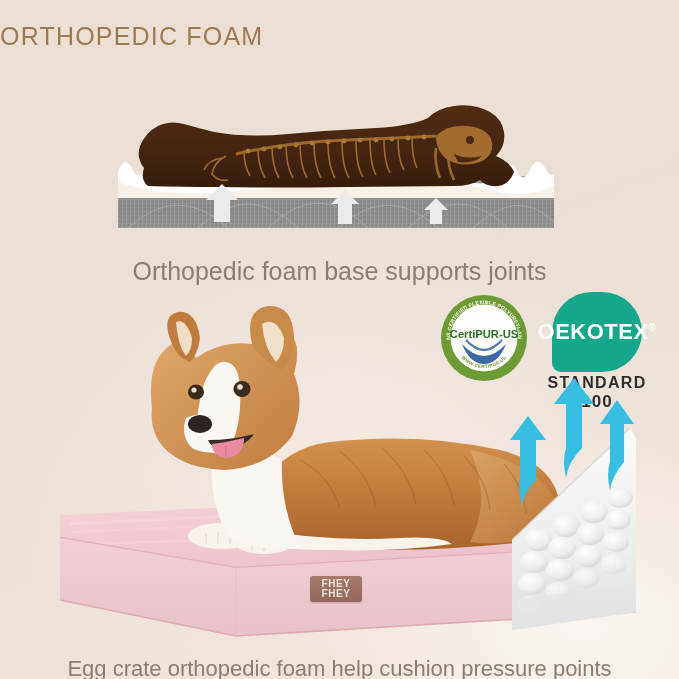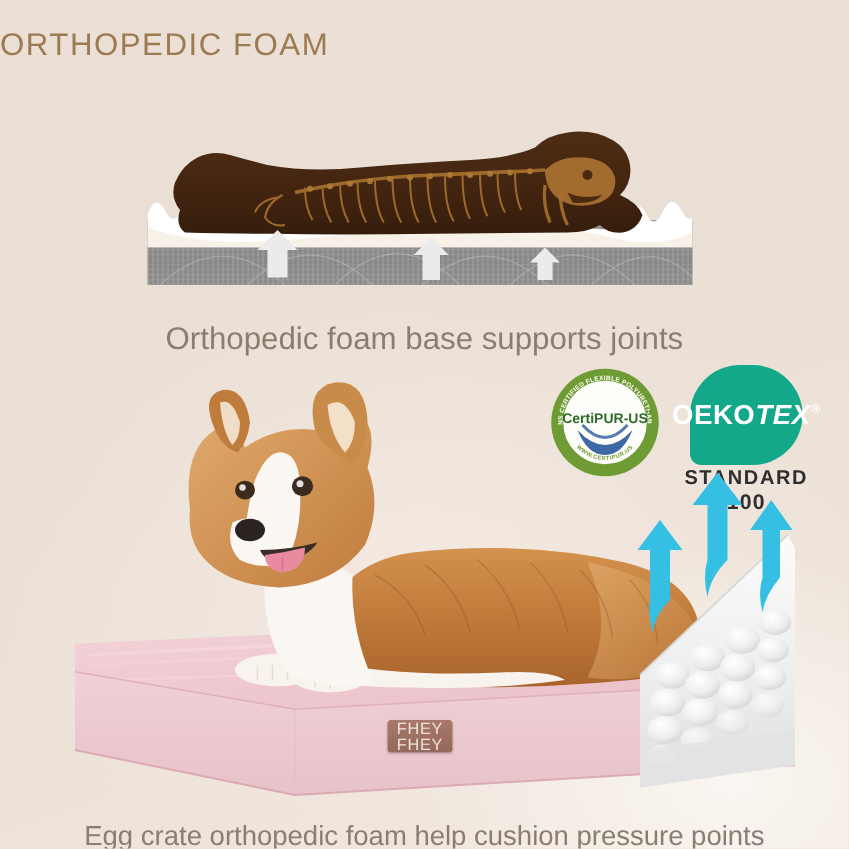--- a/index.html
+++ b/index.html
@@ -55,41 +55,41 @@
     position:absolute;left:552px;top:292px;width:90px;height:92px;
   }
   .oeko-drop{
     position:absolute;left:0;top:0;width:90px;height:80px;
     background:#14a88a;
     border-radius:44px 44px 44px 10px;
     display:flex;flex-direction:row;align-items:center;justify-content:center;
     color:#ffffff;line-height:1.02;
   }
   .oeko-drop .l1{font-size:22px;font-weight:700;letter-spacing:.5px;}
-  .oeko-drop .l2{font-size:22px;font-weight:700;letter-spacing:.5px;font-style:italic;}
+  .oeko-drop .l2{font-size:22px;font-weight:700;letter-spacing:.5px;}
   .oeko-drop .reg{font-size:10px;vertical-align:super;font-weight:700;}
   .oeko-std{
     position:absolute;left:-18px;top:82px;width:126px;text-align:center;
     color:#2e2e2e;font-size:16px;font-weight:600;letter-spacing:1.3px;line-height:1.15;
   }
   .oeko-std .num{display:block;font-size:17px;letter-spacing:1px;}
 
   
   .scene{position:absolute;left:0;top:300px;width:679px;height:379px;}
   .scene svg{position:absolute;left:0;top:0;}
 
   .brandtag{
     position:absolute;left:310px;top:576px;width:52px;height:26px;
     background:linear-gradient(180deg,#a8796a 0%,#94685c 100%);
     border-radius:3px;
     display:flex;flex-direction:column;align-items:center;justify-content:center;
     line-height:1.0;box-shadow:0 1px 2px rgba(0,0,0,.18);
   }
   .brandtag span{
-    color:#efe2dc;font-size:13px;font-weight:400;letter-spacing:.6px;
+    color:#efe2dc;font-size:10px;font-weight:700;letter-spacing:.6px;
   }
 </style>
 </head>
 <body>
 
 <div id="page">
 
   <div class="title">ORTHOPEDIC FOAM</div>
 
   <div class="diagram">

